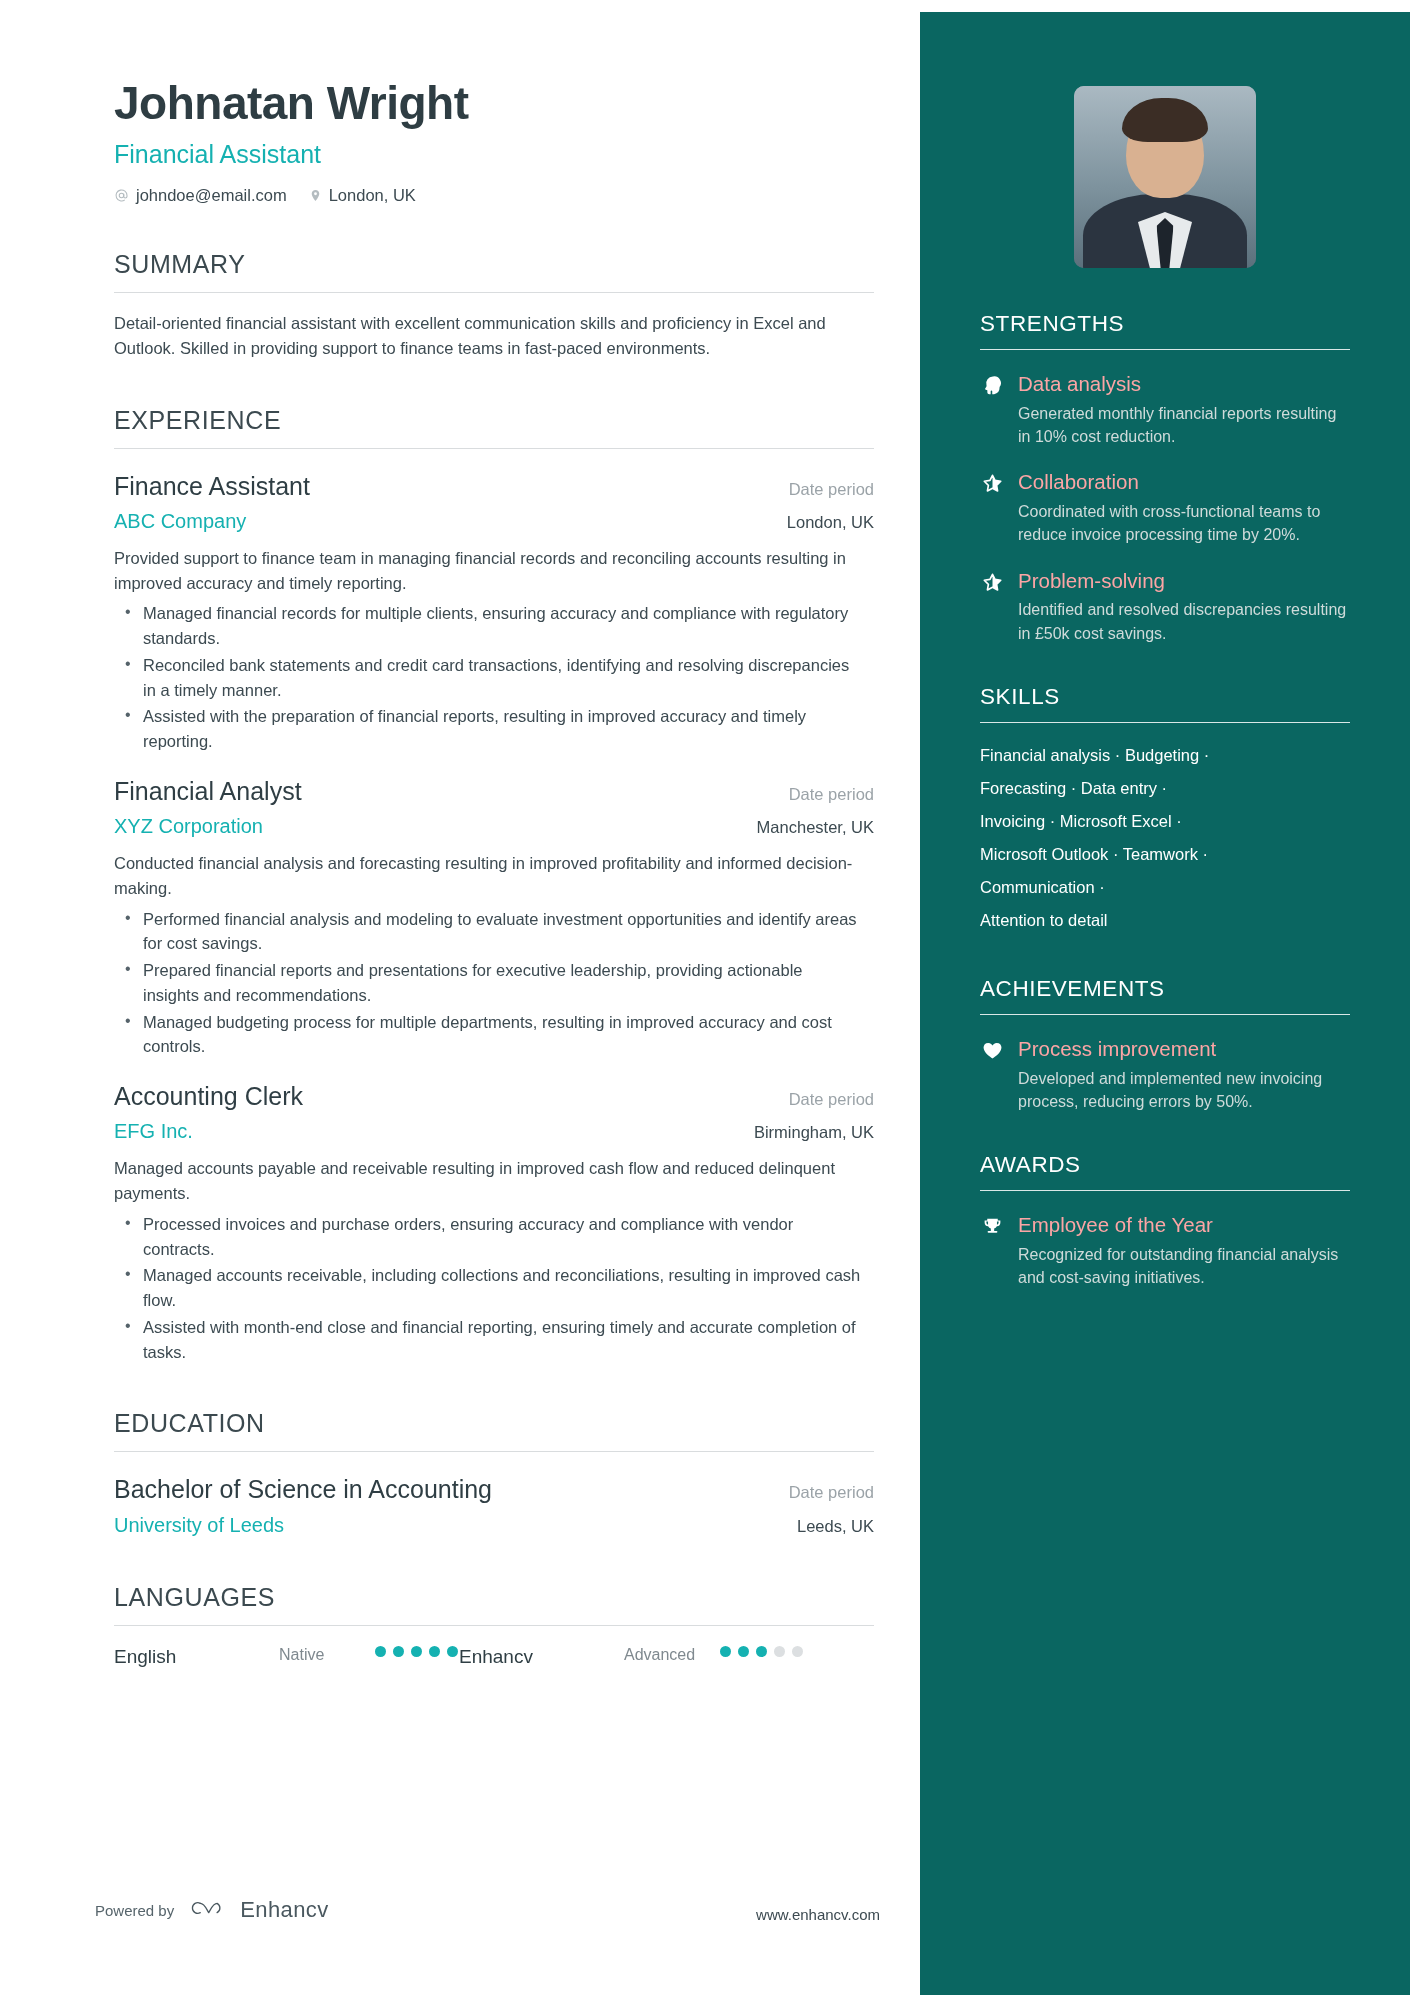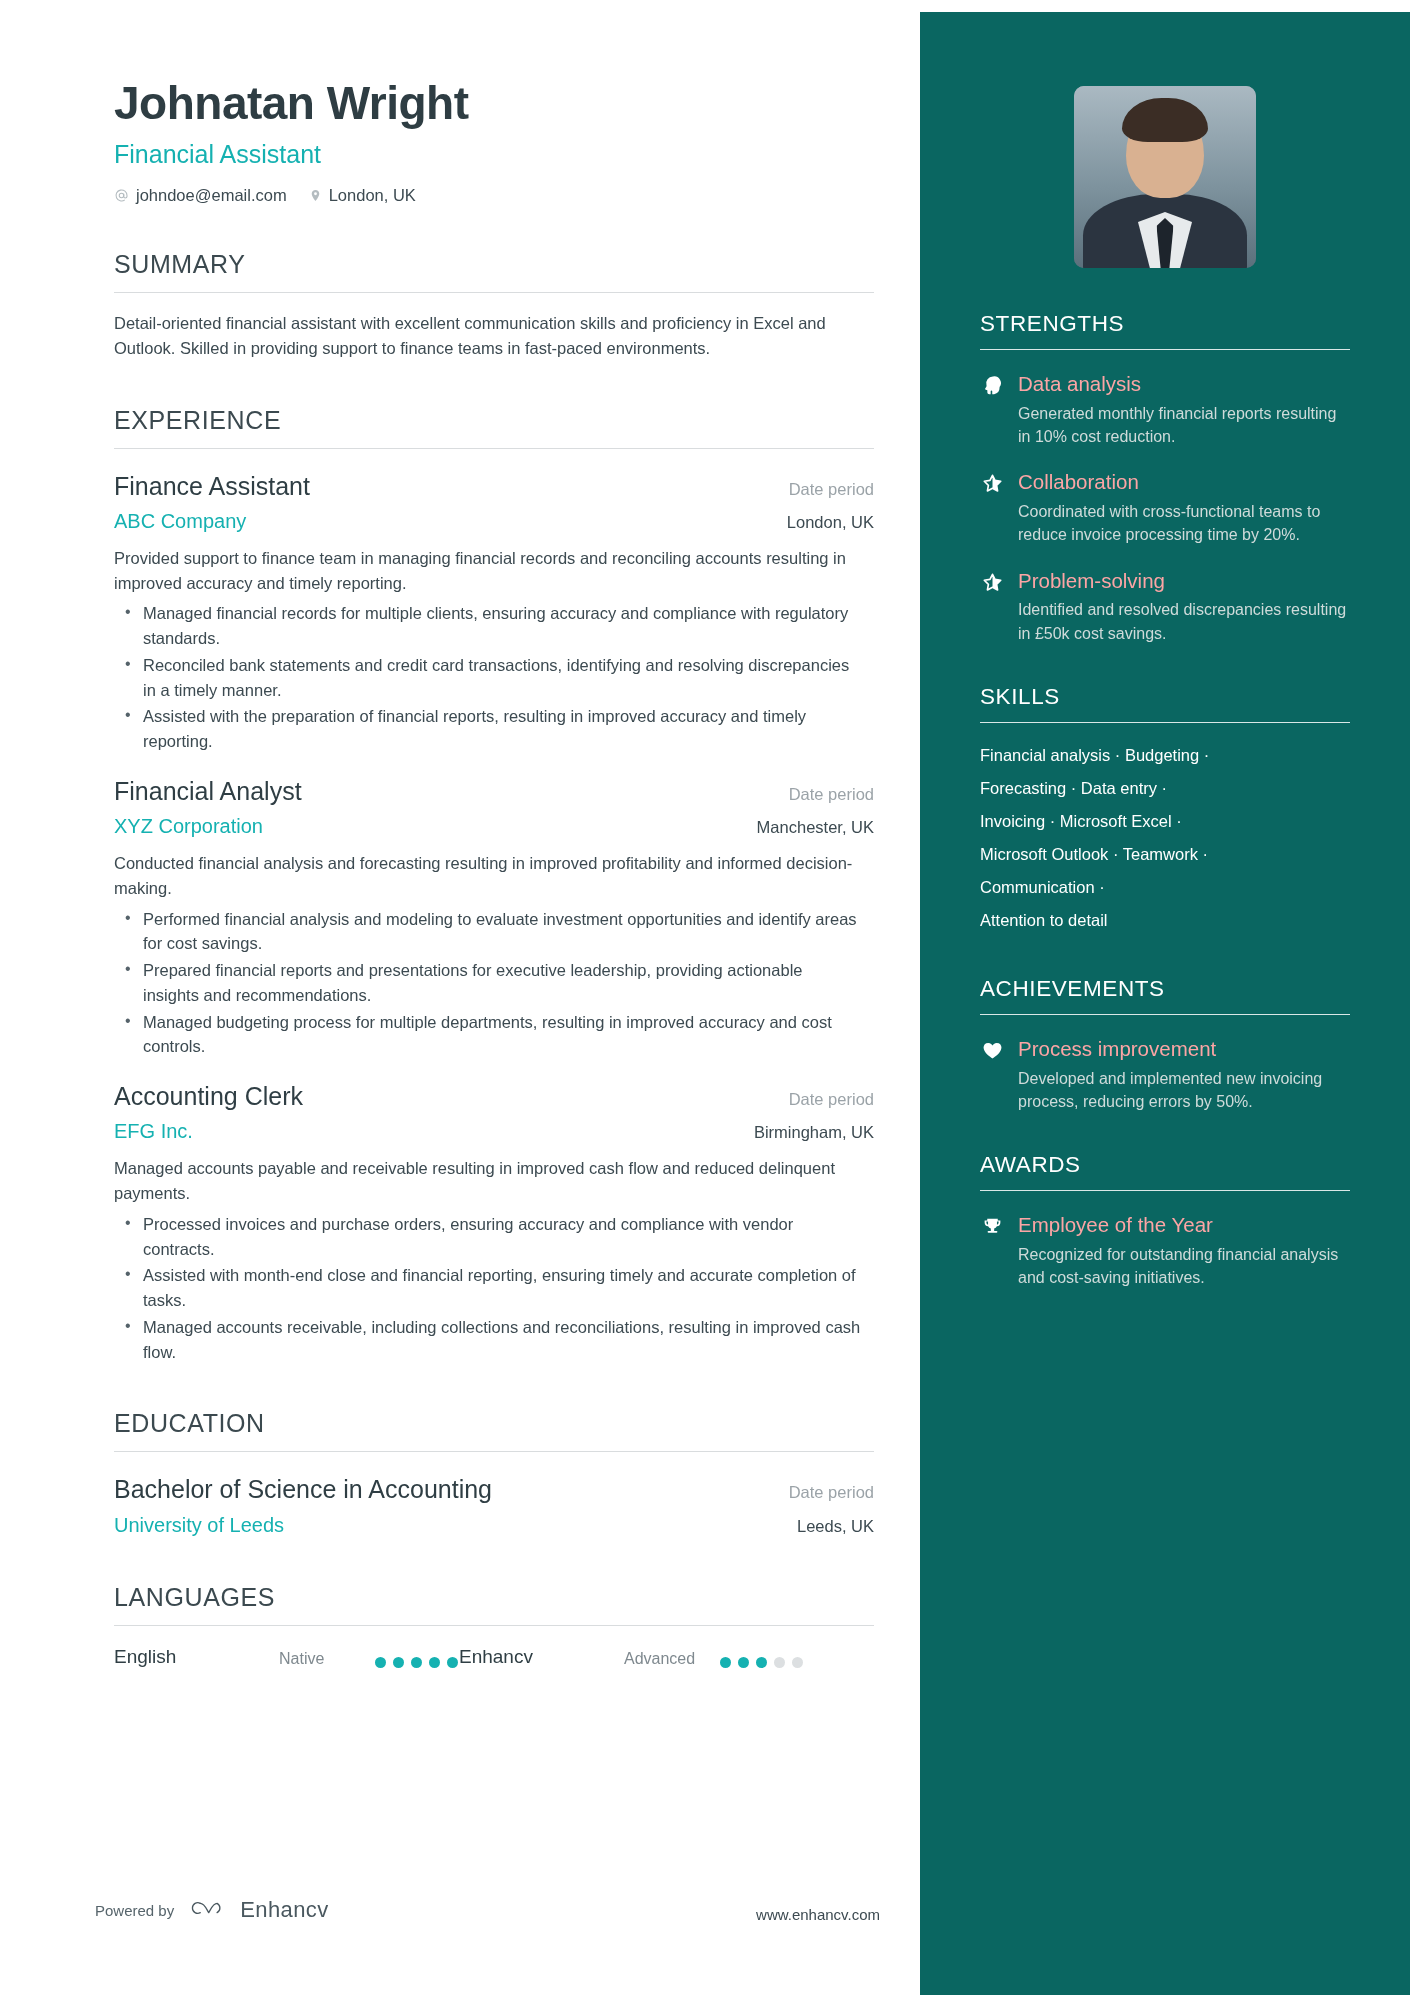--- a/index.html
+++ b/index.html
@@ -144,21 +144,21 @@
   }
 
   
   .lang-row {
     margin-top: 20px;
     display: flex;
     align-items: center;
   }
   .lang-block {
     display: flex;
-    align-items: flex-end;
+    align-items: flex-start;
     width: 345px;
   }
   .lang-name {
     font-size: 19px;
     color: #2f3e44;
     width: 165px;
   }
   .lang-level {
     font-size: 16px;
     color: #7f898f;
@@ -410,22 +410,22 @@
                 <div class="entry-role">Accounting Clerk</div>
                 <div class="entry-date">Date period</div>
               </div>
               <div class="entry-sub">
                 <div class="entry-org">EFG Inc.</div>
                 <div class="entry-loc">Birmingham, UK</div>
               </div>
               <div class="entry-desc">Managed accounts payable and receivable resulting in improved cash flow and reduced delinquent payments.</div>
               <ul class="bullets">
                 <li>Processed invoices and purchase orders, ensuring accuracy and compliance with vendor contracts.</li>
+                <li>Managed accounts receivable, including collections and reconciliations, resulting in improved cash flow.</li>
                 <li>Assisted with month-end close and financial reporting, ensuring timely and accurate completion of tasks.</li>
-                <li>Managed accounts receivable, including collections and reconciliations, resulting in improved cash flow.</li>
               </ul>
             </div>
           </div>
       </div>
 
       <div class="section">
         <div class="section-title">EDUCATION</div>
         <div class="section-rule"></div>
         <div id="education-list">
             <div class="entry">

